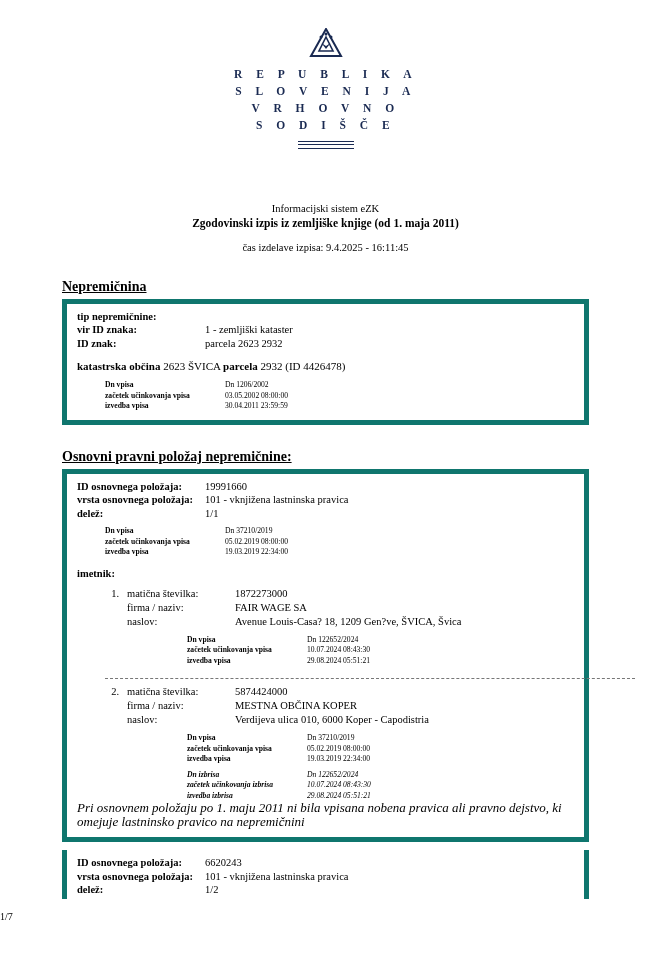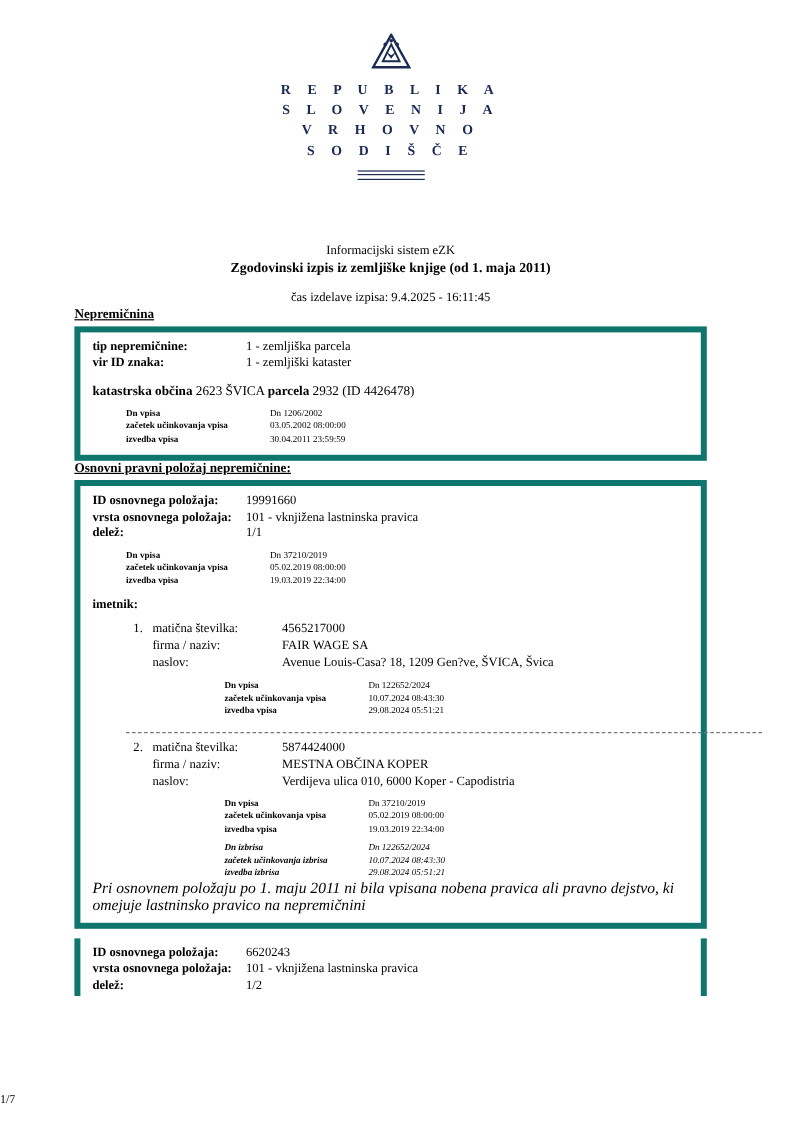--- a/index.html
+++ b/index.html
@@ -56,22 +56,23 @@
     text-align: center;
     font-size: 11px;
     line-height: 15px;
   }
   .doc-head .l1 { font-size: 10.5px; }
   .doc-head .l2 { font-weight: bold; font-size: 11.5px; }
   .doc-head .l3 { margin-top: 9px; font-size: 10.5px; }
 
   
   .sec-label {
+    margin-top: 24px;
     margin-bottom: 4px;
-    font-size: 11px;
+    font-size: 14px;
     font-weight: bold;
     text-decoration: underline;
   }
 
   
   .box {
     border: 5px solid #0f766e;
     padding: 6px 10px 8px 10px;
     box-sizing: border-box;
   }
@@ -191,25 +192,28 @@
     <div class="l1">Informacijski sistem eZK</div>
     <div class="l2">Zgodovinski izpis iz zemljiške knjige (od 1. maja 2011)</div>
     <div class="l3">čas izdelave izpisa: 9.4.2025 - 16:11:45</div>
   </div>
 
   <div class="sec-label">Nepremičnina</div>
 
   <div class="box">
     <div class="kv">
       <div class="k">tip nepremičnine:</div>
-      <div class="v">1 - zemljiška parcela</div>
     </div>
     <div class="kv">
       <div class="k">vir ID znaka:</div>
       <div class="v">1 - zemljiški kataster</div>
+    </div>
+    <div class="kv">
+      <div class="k">ID znak:</div>
+      <div class="v">parcela 2623 2932</div>
     </div>
 
     <div class="cadastre">
       <b>katastrska občina</b>
       <span>2623</span>
       <span>ŠVICA</span>
       <b>parcela</b>
       <span>2932</span>
       <span>(ID 4426478)</span>
     </div>
@@ -261,21 +265,21 @@
       </div>
     </div>
 
     <div class="imetnik-label">imetnik:</div>
 
     <div class="owner">
       <div class="num">1.</div>
       <div class="body">
         <div class="orow">
           <div class="o-k">matična številka:</div>
-          <div class="o-v">4565217000</div>
+          <div class="o-v">1872273000</div>
         </div>
         <div class="orow">
           <div class="o-k">firma / naziv:</div>
           <div class="o-v">FAIR WAGE SA</div>
         </div>
         <div class="orow">
           <div class="o-k">naslov:</div>
           <div class="o-v">Avenue Louis-Casa? 18, 1209 Gen?ve, ŠVICA, Švica</div>
         </div>
         <div class="meta" style="margin-left:60px;">

